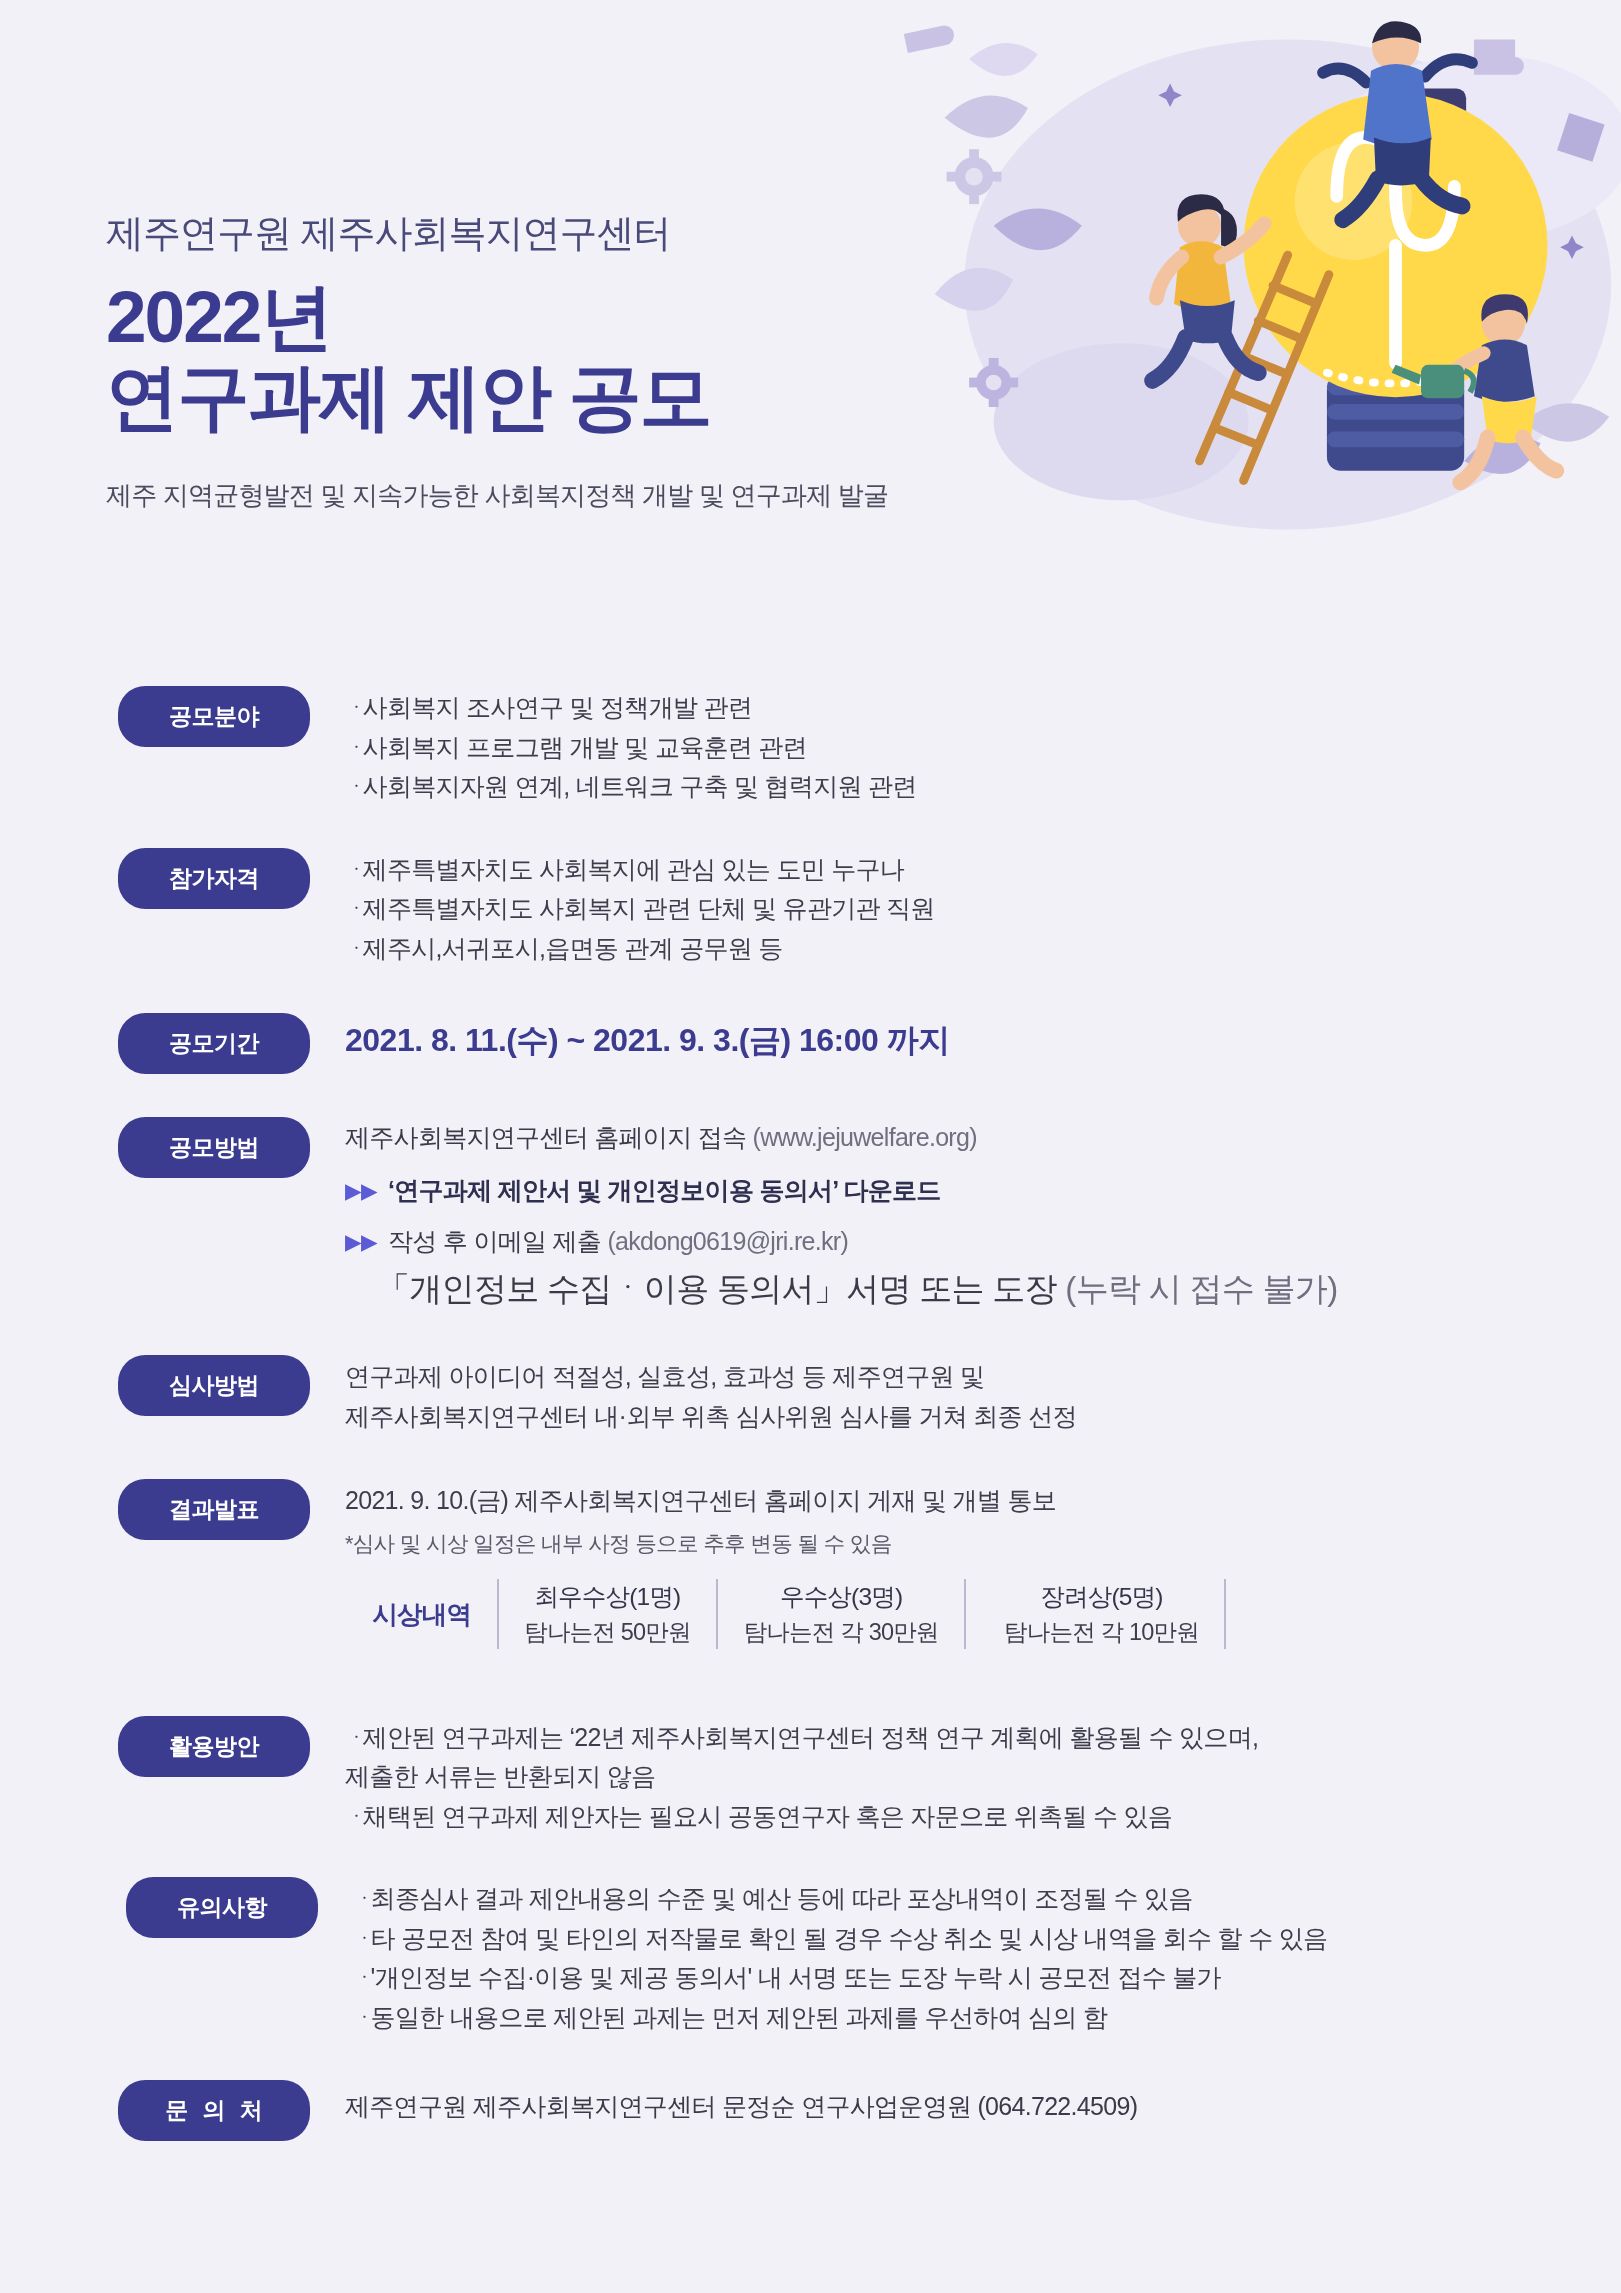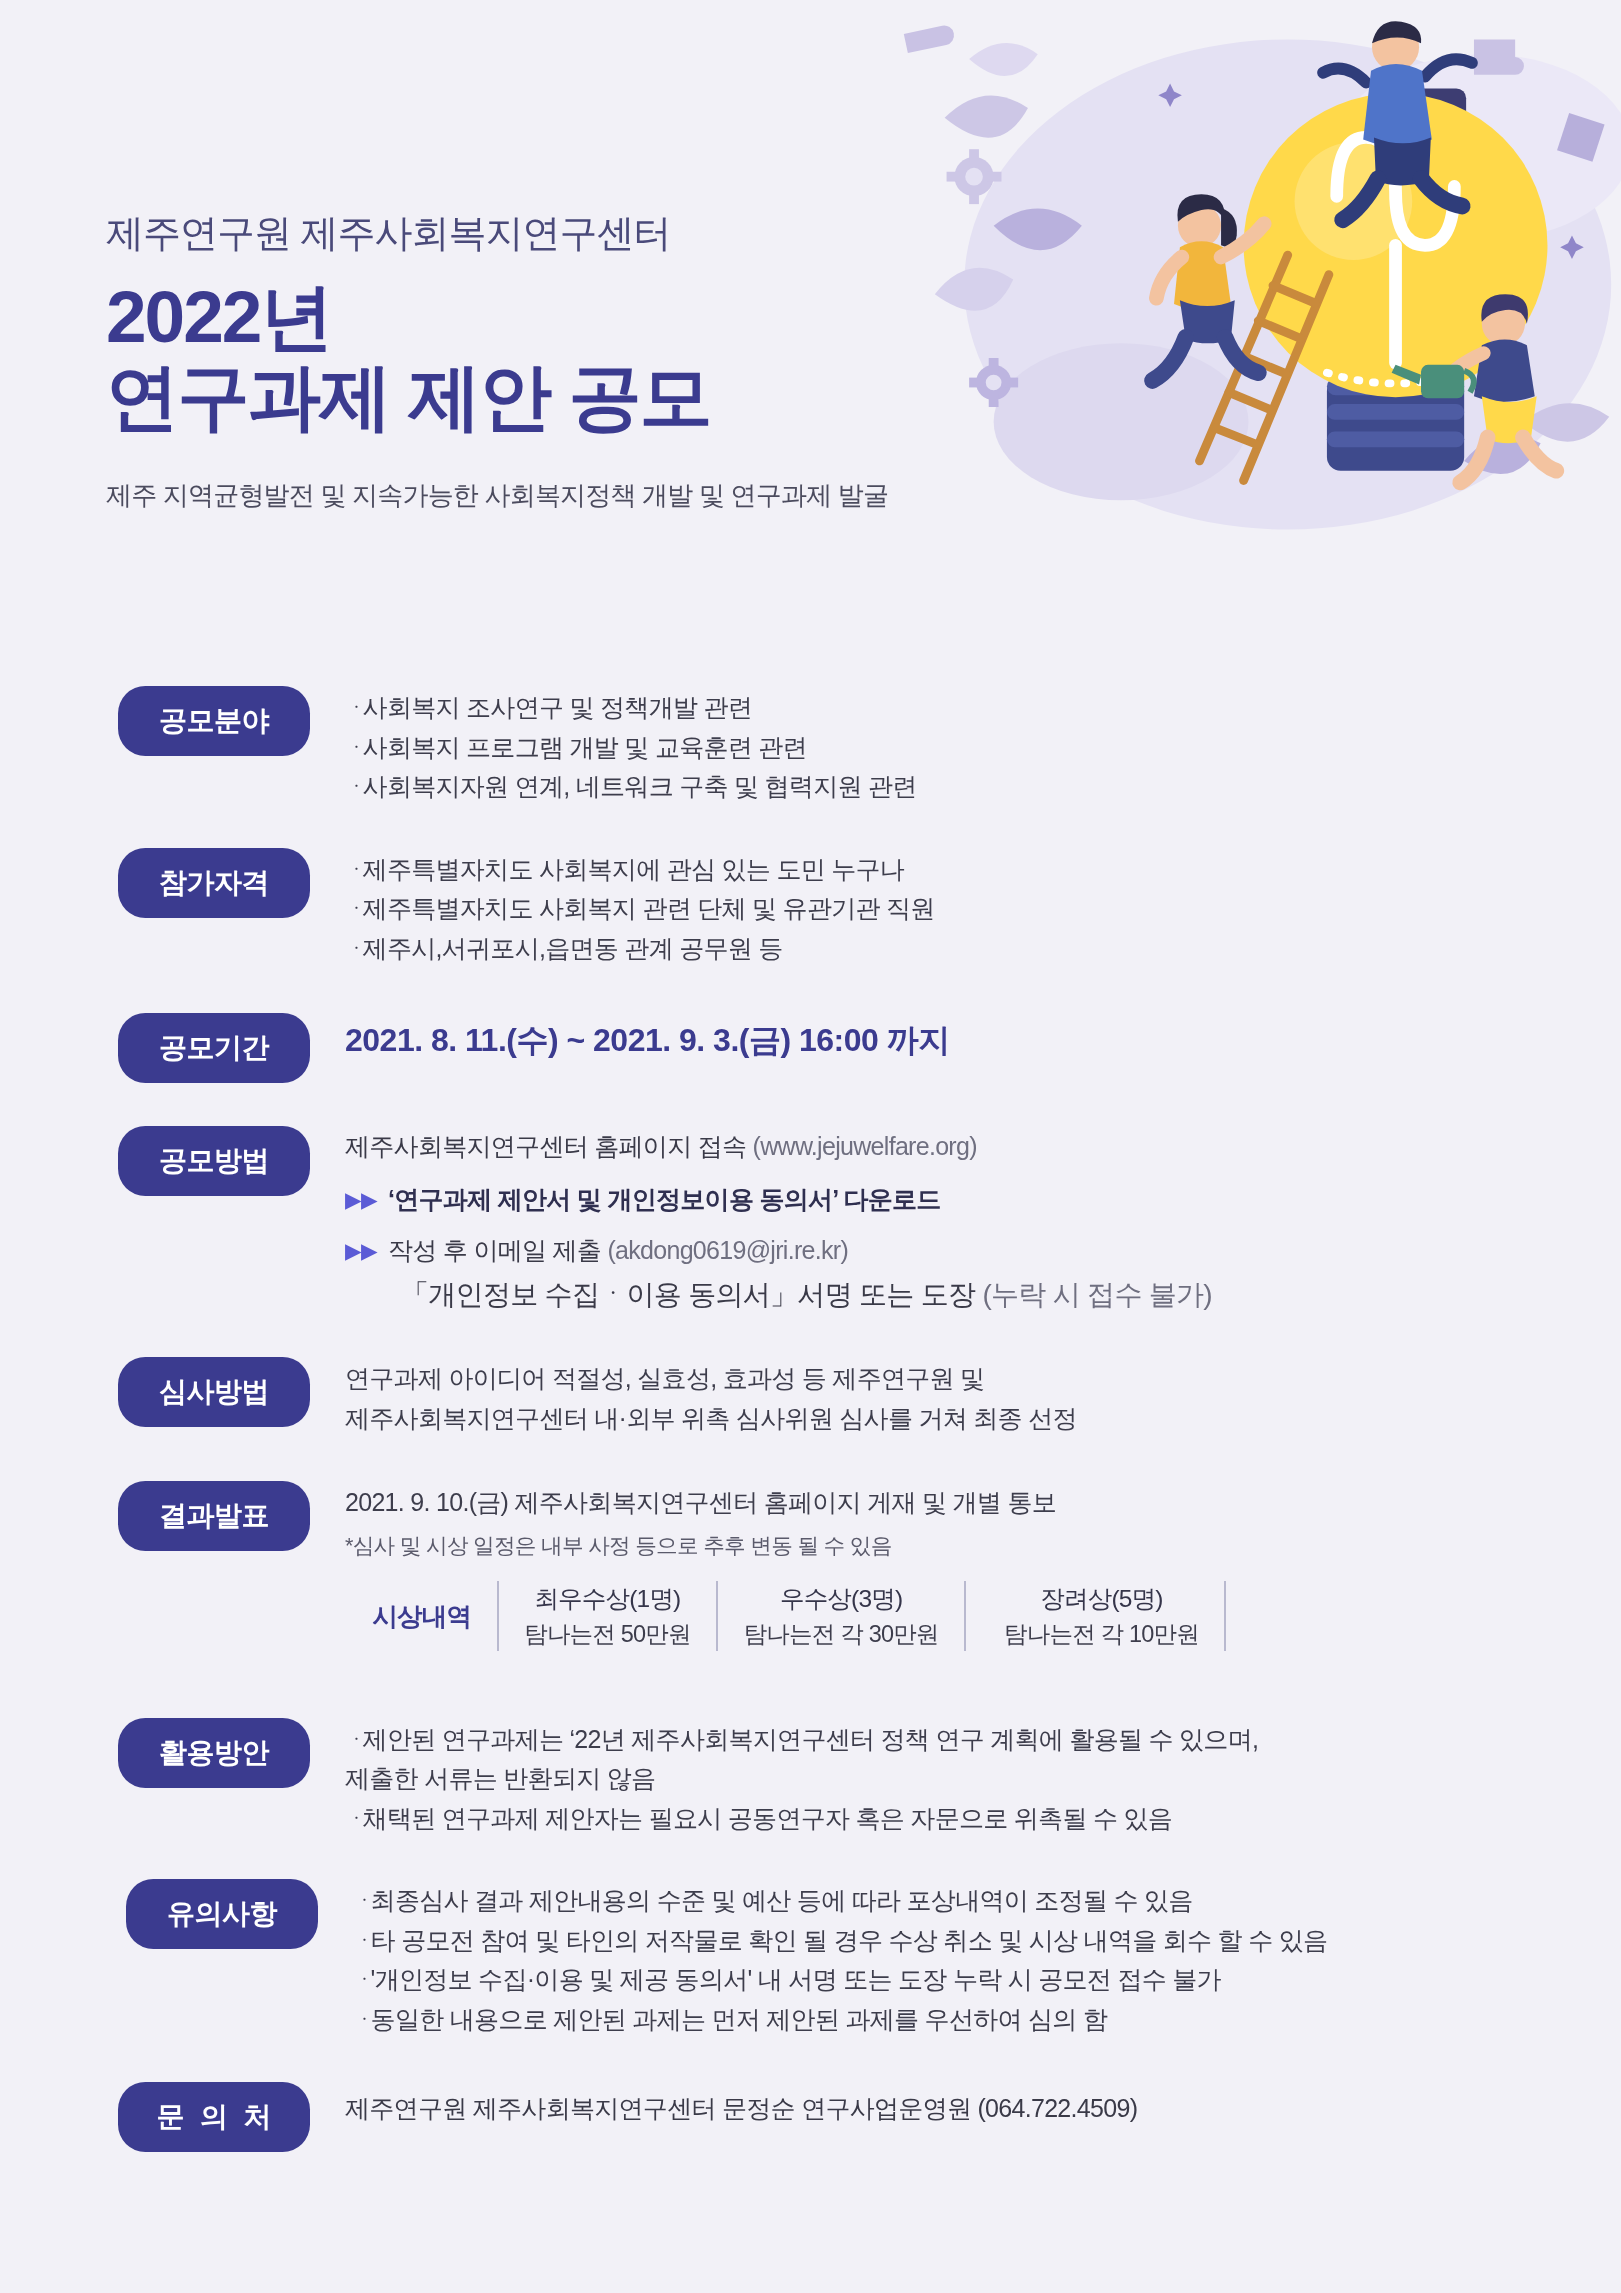--- a/index.html
+++ b/index.html
@@ -60,25 +60,25 @@
   .row {
     position:relative;
     display:flex;
     align-items:flex-start;
     margin-bottom:0;
   }
   .pill {
     flex:0 0 auto;
     width:192px;
     margin-left:118px;
-    height:70px;
+    height:61px;
     border-radius:27.4px;
     background:#3b3b8f;
     color:#ffffff;
-    font-size:28px;
+    font-size:23px;
     font-weight:bold;
     letter-spacing:-0.5px;
     display:flex;
     align-items:center;
     justify-content:center;
   }
   .pill.wide-letter { letter-spacing:3.9px; padding-left:3.9px; }
   .content {
     margin-left:35px;
     padding-top:2px;
@@ -124,22 +124,22 @@
     width:43px;
     color:#5b5bd6;
     font-size:21.6px;
     line-height:1;
     position:relative;
     top:-1px;
   }
   .bold { font-weight:bold; color:#2f2f50; }
   .note-line {
     margin-top:9.8px;
-    margin-left:56px;
-    font-size:28px;
+    margin-left:32px;
+    font-size:33px;
     letter-spacing:-0.7px;
   }
 
   
   .small-note {
     font-size:21.6px;
     color:#5a5a6b;
     letter-spacing:-0.7px;
     margin-top:7.8px;
   }

